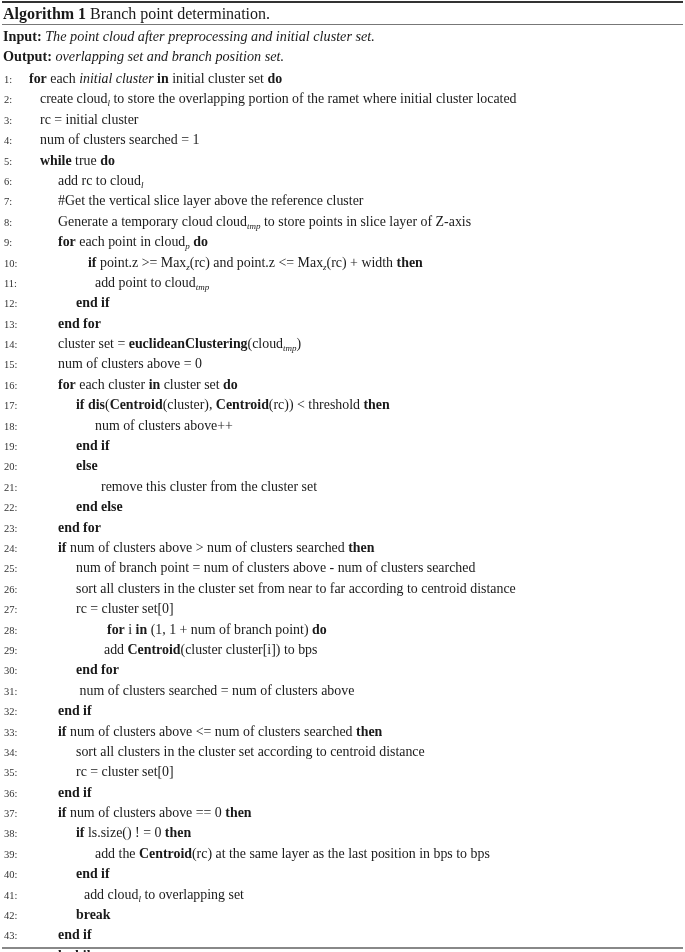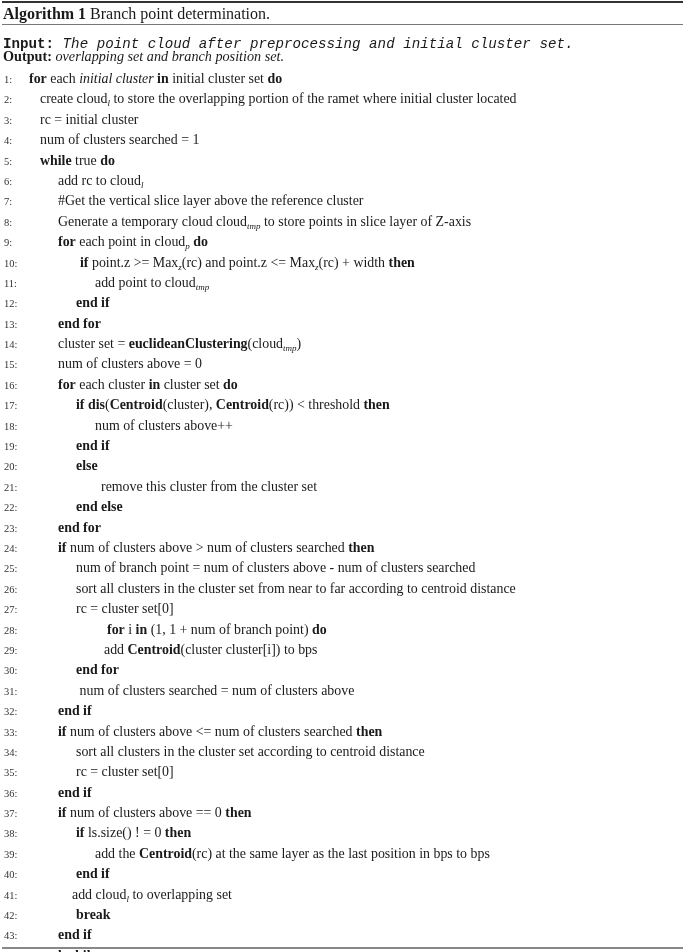--- a/index.html
+++ b/index.html
@@ -6,21 +6,21 @@
   body { width: 685px; height: 952px; overflow: hidden; position: relative;
          font-family: "DejaVu Serif", "Liberation Serif", serif; color: #1a1a1a; }
   .rule { position: absolute; left: 2px; right: 2px; background: #333; }
   .rule.top { top: 1px; height: 2px; }
   .rule.mid { top: 24px; height: 1px; background: #777; }
   .rule.bot { top: 947px; height: 2px; background: #888; }
   .caption { position: absolute; left: 3px; top: 5px; font-size: 16px; white-space: nowrap;
              font-family: "Liberation Serif", serif; }
   .io { position: absolute; left: 3px; font-size: 14.2px; white-space: nowrap;
         font-family: "Liberation Serif", serif; }
-  .io.in { top: 36px; font-family: Liberation Mono, monospace; }
+  .io.in { top: 28px; }
   .io.out { top: 48px; text-align: right; }
   .lines { position: absolute; left: 0; top: 69px; width: 685px; }
   .line { position: relative; height: 20.4px; font-size: 13.9px; white-space: nowrap;
           font-family: "Liberation Serif", serif; line-height: 20px; }
   .ln { position: absolute; left: 4px; font-size: 10.5px; color: #333; top: 1px; }
   .txt { position: absolute; }
   b { font-weight: bold; }
   i { font-style: italic; }
   sub { font-size: 9px; vertical-align: -3px; line-height: 0; font-style: italic; }
 </style>
@@ -75,21 +75,21 @@
     <div class="line">
       <span class="ln">8:</span>
       <span class="txt" style="left: 58px;">Generate a temporary cloud cloud<sub>tmp</sub> to store points in slice layer of Z-axis</span>
     </div>
     <div class="line">
       <span class="ln">9:</span>
       <span class="txt" style="left: 58px;"><b>for</b> each point in cloud<sub>p</sub> <b>do</b></span>
     </div>
     <div class="line">
       <span class="ln">10:</span>
-      <span class="txt" style="left: 80px;"><b>if</b> point.z &gt;= Max<sub>z</sub>(rc) and point.z &lt;= Max<sub>z</sub>(rc) + width <b>then</b></span>
+      <span class="txt" style="left: 88px;"><b>if</b> point.z &gt;= Max<sub>z</sub>(rc) and point.z &lt;= Max<sub>z</sub>(rc) + width <b>then</b></span>
     </div>
     <div class="line">
       <span class="ln">11:</span>
       <span class="txt" style="left: 95px;">add point to cloud<sub>tmp</sub></span>
     </div>
     <div class="line">
       <span class="ln">12:</span>
       <span class="txt" style="left: 76px;"><b>end if</b></span>
     </div>
     <div class="line">
@@ -199,21 +199,21 @@
     <div class="line">
       <span class="ln">39:</span>
       <span class="txt" style="left: 95px;">add the <b>Centroid</b>(rc) at the same layer as the last position in bps to bps</span>
     </div>
     <div class="line">
       <span class="ln">40:</span>
       <span class="txt" style="left: 76px;"><b>end if</b></span>
     </div>
     <div class="line">
       <span class="ln">41:</span>
-      <span class="txt" style="left: 72px; text-align: center;">add cloud<sub>l</sub> to overlapping set</span>
+      <span class="txt" style="left: 84px; text-align: center;">add cloud<sub>l</sub> to overlapping set</span>
     </div>
     <div class="line">
       <span class="ln">42:</span>
       <span class="txt" style="left: 76px;"><b>break</b></span>
     </div>
     <div class="line">
       <span class="ln">43:</span>
       <span class="txt" style="left: 58px;"><b>end if</b></span>
     </div>
     <div class="line">

